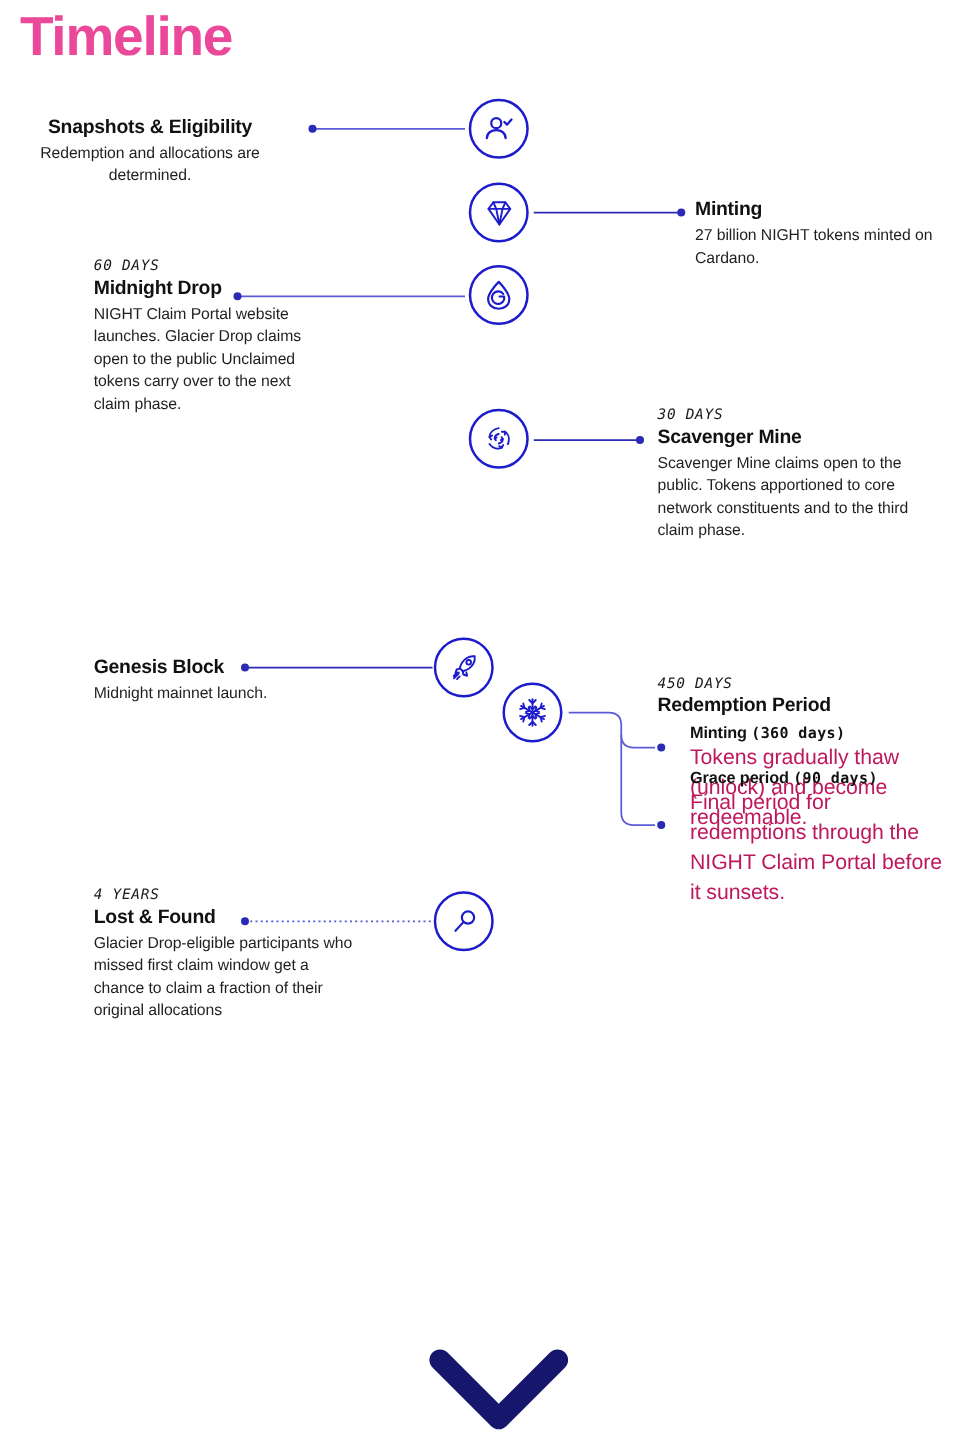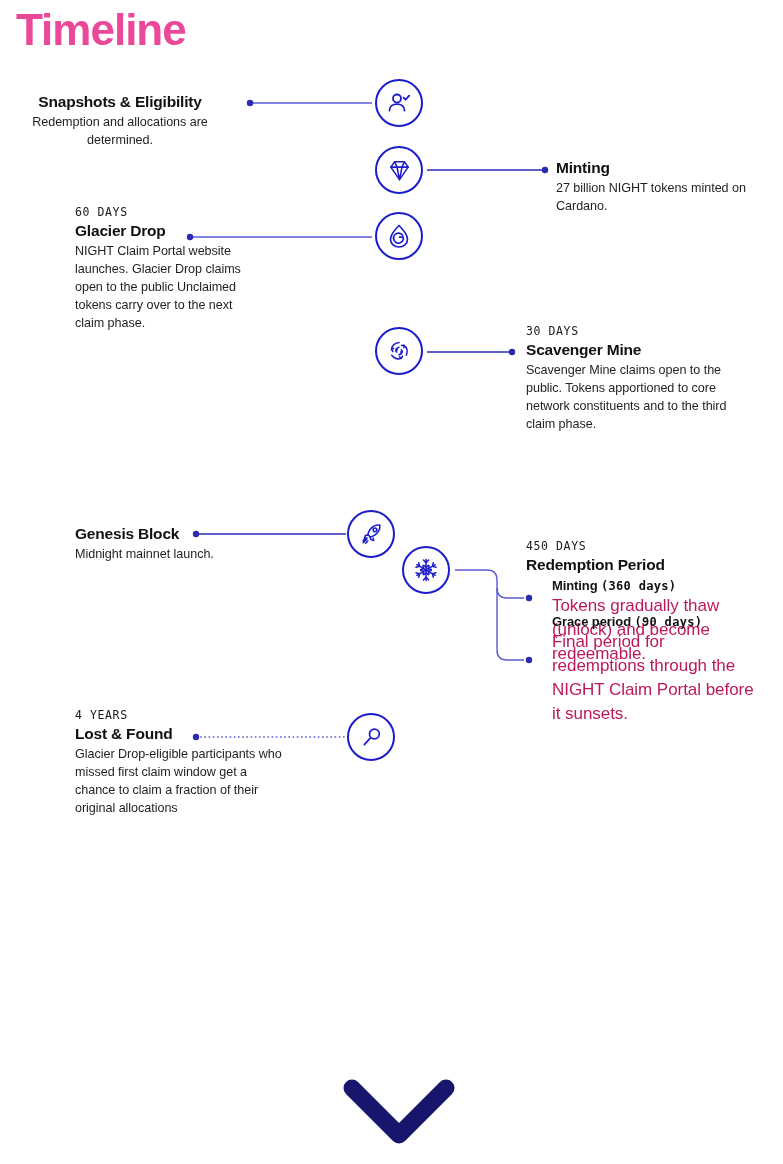--- a/index.html
+++ b/index.html
@@ -53,20 +53,21 @@
   
   .entry { position: absolute; }
   .entry.right-aligned { text-align: center; }
 
   .eyebrow {
     font-family: "DejaVu Sans Mono", monospace;
     font-size: 11.5px;
     letter-spacing: 0.6px;
     color: #1a1a1a;
     margin-bottom: 2px;
+    font-style: italic;
   }
   .entry-title {
     font-size: 15.5px;
     font-weight: bold;
     color: #111111;
     letter-spacing: -0.2px;
     line-height: 1.25;
     margin-bottom: 3px;
   }
   .entry-body {
@@ -254,21 +255,21 @@
     <div class="entry-body">Redemption and allocations are determined.</div>
   </div>
 
   <div class="entry" style="left:556px; top:158px; width:200px;">
     <div class="entry-title">Minting</div>
     <div class="entry-body">27 billion NIGHT tokens minted on Cardano.</div>
   </div>
 
   <div class="entry" style="left:75px; top:205px; width:190px;">
     <div class="eyebrow">60  DAYS</div>
-    <div class="entry-title">Glacier Drop</div>
+    <div class="entry-title">Midnight Drop</div>
     <div class="entry-body">NIGHT Claim Portal website launches. Glacier Drop claims open to the public Unclaimed tokens carry over to the next claim phase.</div>
   </div>
 
   <div class="entry" style="left:526px; top:324px; width:228px;">
     <div class="eyebrow">30  DAYS</div>
     <div class="entry-title">Scavenger Mine</div>
     <div class="entry-body">Scavenger Mine claims open to the public. Tokens apportioned to core network constituents and to the third claim phase.</div>
   </div>
 
   <div class="entry" style="left:75px; top:524px; width:230px;">

